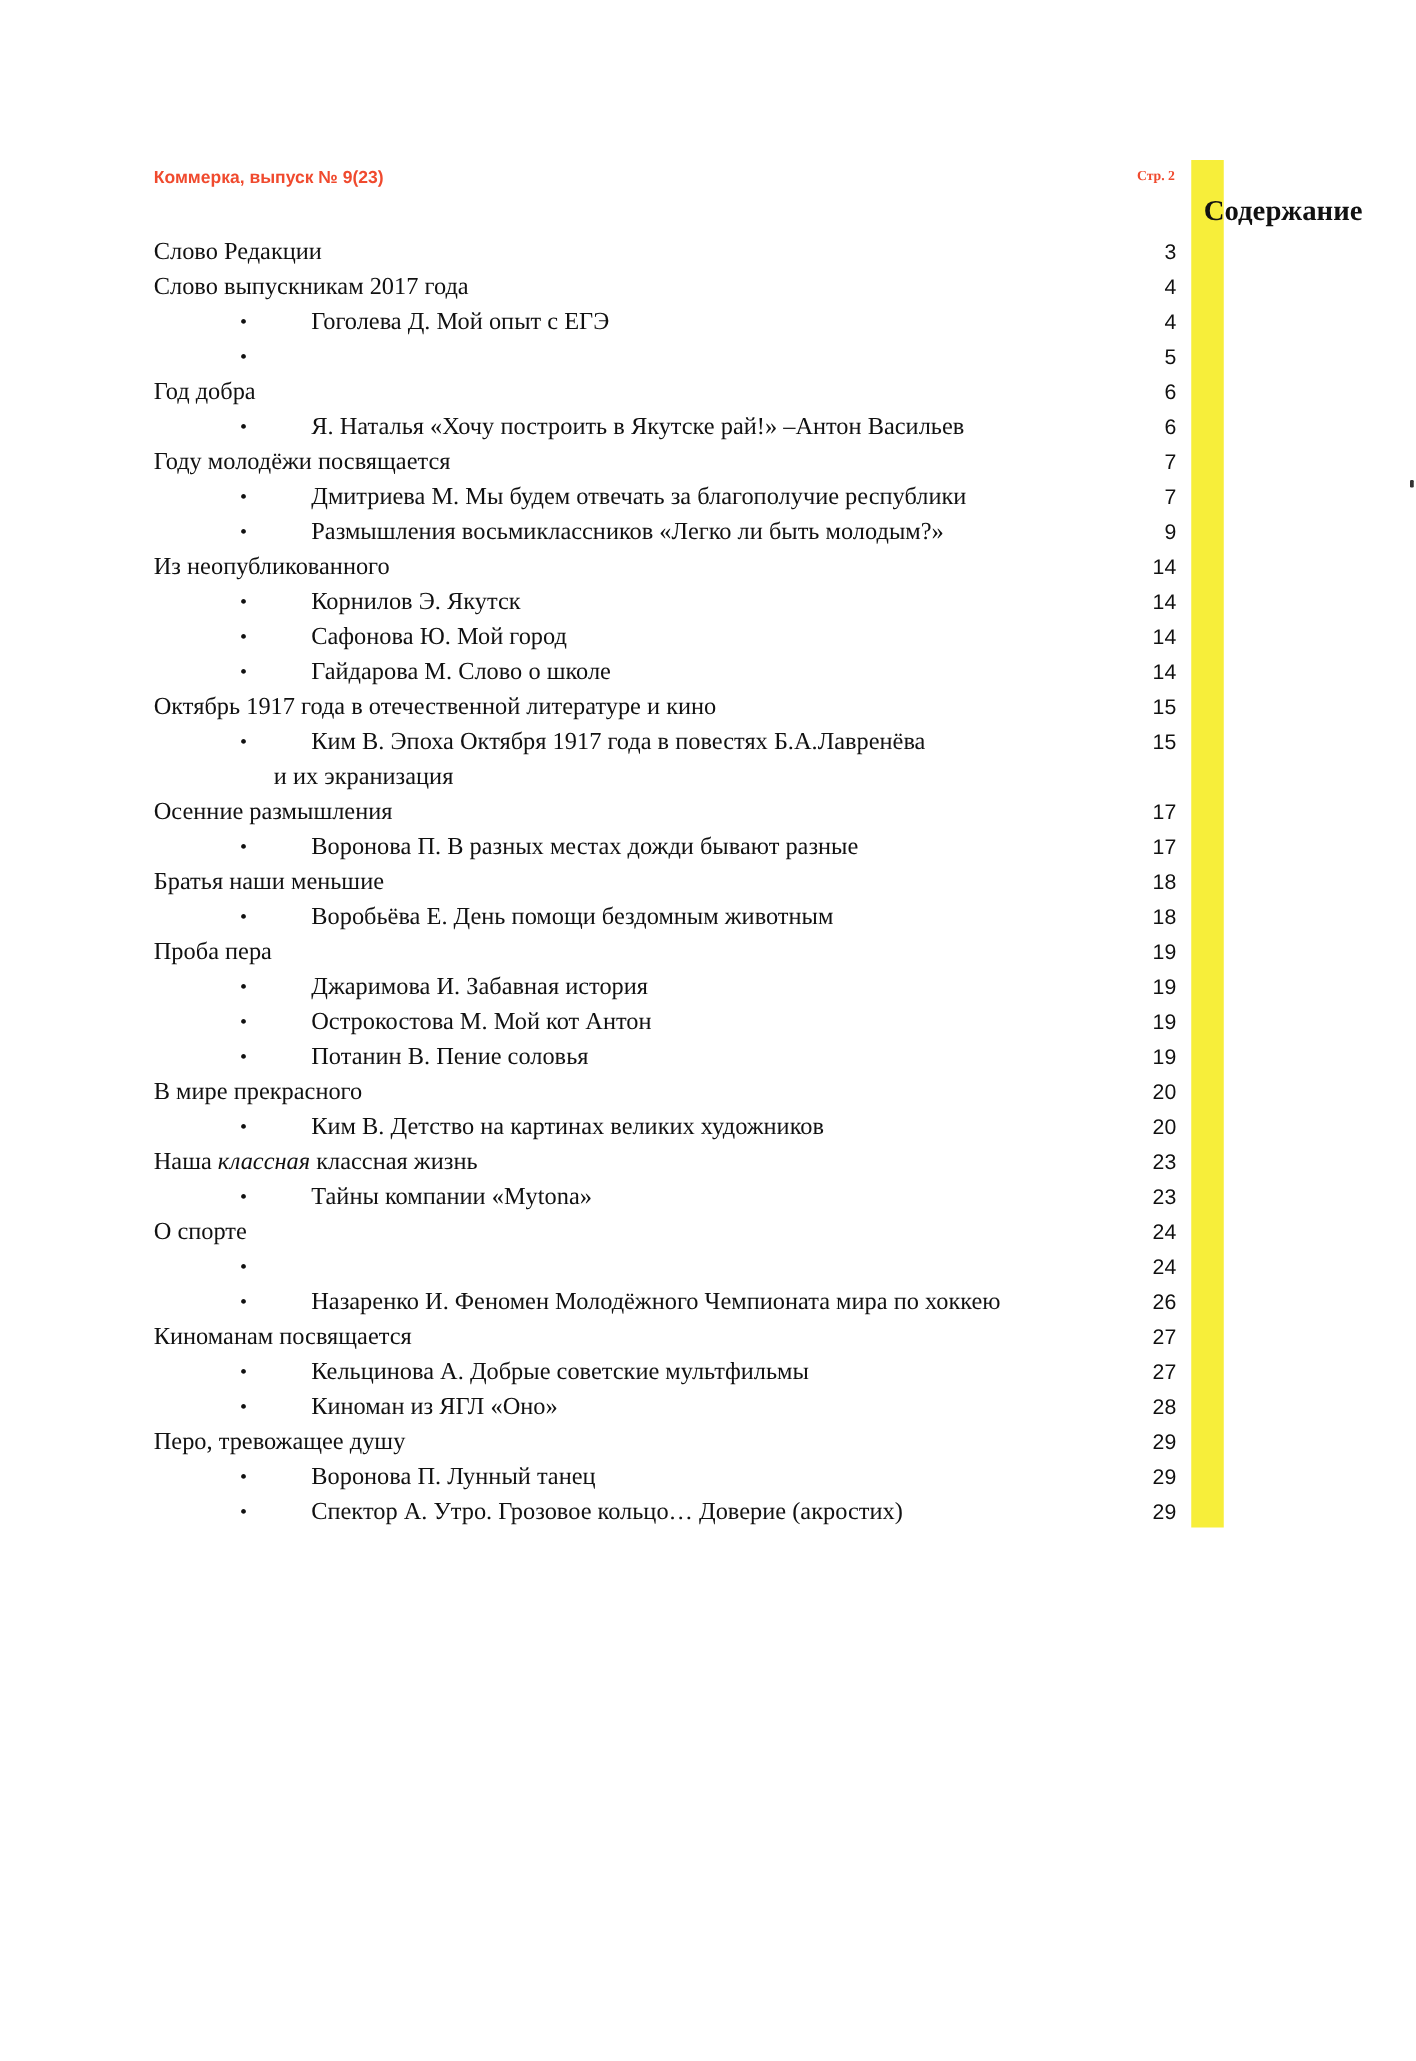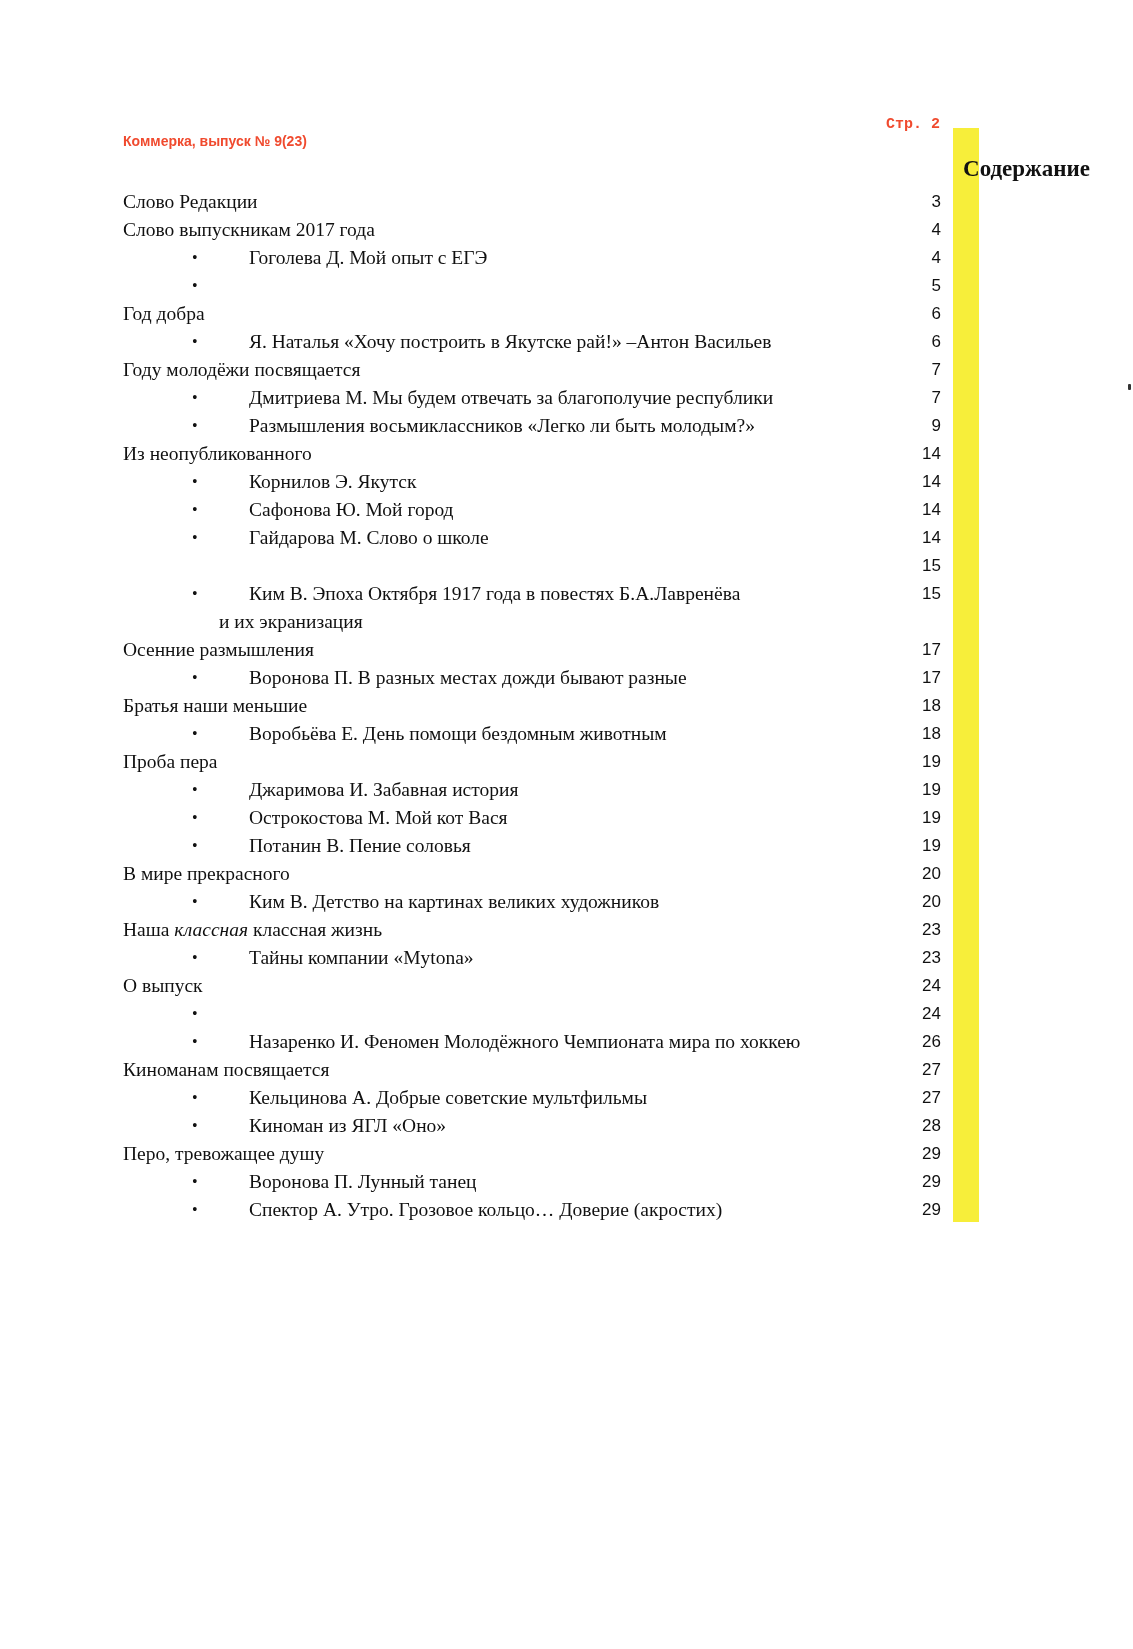--- a/index.html
+++ b/index.html
@@ -34,24 +34,24 @@
       left: 123px;
       top: 133px;
       font-family: "Liberation Sans", sans-serif;
       font-weight: bold;
       font-size: 14px;
       color: #f04a2e;
     }
     .header-right {
       position: absolute;
       right: 193px;
-      top: 116px;
-      font-family: Liberation Mono, monospace;
+      top: 135px;
+      font-family: Liberation Serif, serif;
       font-weight: bold;
-      font-size: 15px;
+      font-size: 11px;
       color: #f04a2e;
     }
     .title {
       position: absolute;
       left: 0;
       width: 1090px;
       top: 156px;
       text-align: right;
       font-weight: bold;
       font-size: 23px;
@@ -149,20 +149,21 @@
       <span class="bullet">•</span>
       <span class="text">Сафонова Ю. Мой город</span>
       <span class="page">14</span>
     </div>
     <div class="row sub">
       <span class="bullet">•</span>
       <span class="text">Гайдарова М. Слово о школе</span>
       <span class="page">14</span>
     </div>
     <div class="row">
+      <span class="text">Октябрь 1917 года в отечественной литературе и кино</span>
       <span class="page">15</span>
     </div>
     <div class="row sub">
       <span class="bullet">•</span>
       <span class="text">Ким В. Эпоха Октября 1917 года в повестях Б.А.Лавренёва</span>
       <span class="page">15</span>
     </div>
     <div class="row cont">
       <span class="text">и их экранизация</span>
       <span class="page"></span>
@@ -189,21 +190,21 @@
       <span class="text">Проба пера</span>
       <span class="page">19</span>
     </div>
     <div class="row sub">
       <span class="bullet">•</span>
       <span class="text">Джаримова И. Забавная история</span>
       <span class="page">19</span>
     </div>
     <div class="row sub">
       <span class="bullet">•</span>
-      <span class="text">Острокостова М. Мой кот Вася</span>
+      <span class="text">Острокостова М. Мой кот Антон</span>
       <span class="page">19</span>
     </div>
     <div class="row sub">
       <span class="bullet">•</span>
       <span class="text">Потанин В. Пение соловья</span>
       <span class="page">19</span>
     </div>
     <div class="row">
       <span class="text">В мире прекрасного</span>
       <span class="page">20</span>
@@ -216,21 +217,21 @@
     <div class="row">
       <span class="text"><span style="white-space: pre;">Наша </span><em>классная</em><span style="white-space: pre;"> классная жизнь</span></span>
       <span class="page">23</span>
     </div>
     <div class="row sub">
       <span class="bullet">•</span>
       <span class="text">Тайны компании «Mytona»</span>
       <span class="page">23</span>
     </div>
     <div class="row">
-      <span class="text">О выпуск</span>
+      <span class="text">О спорте</span>
       <span class="page">24</span>
     </div>
     <div class="row sub">
       <span class="bullet">•</span>
       <span class="page">24</span>
     </div>
     <div class="row sub">
       <span class="bullet">•</span>
       <span class="text">Назаренко И. Феномен Молодёжного Чемпионата мира по хоккею</span>
       <span class="page">26</span>

